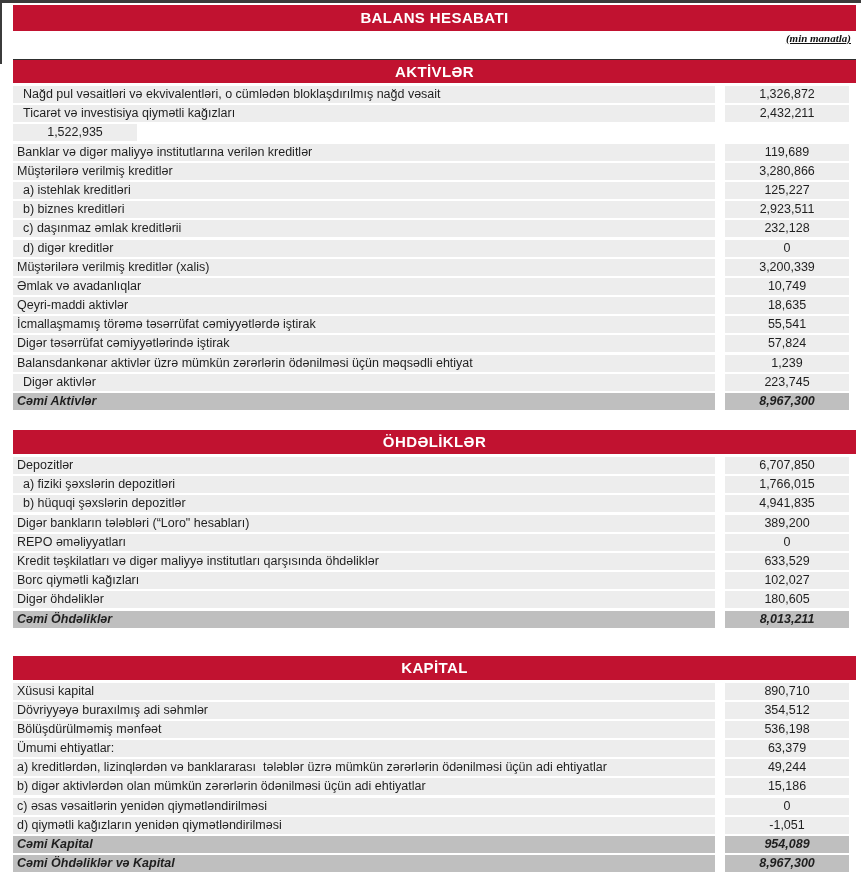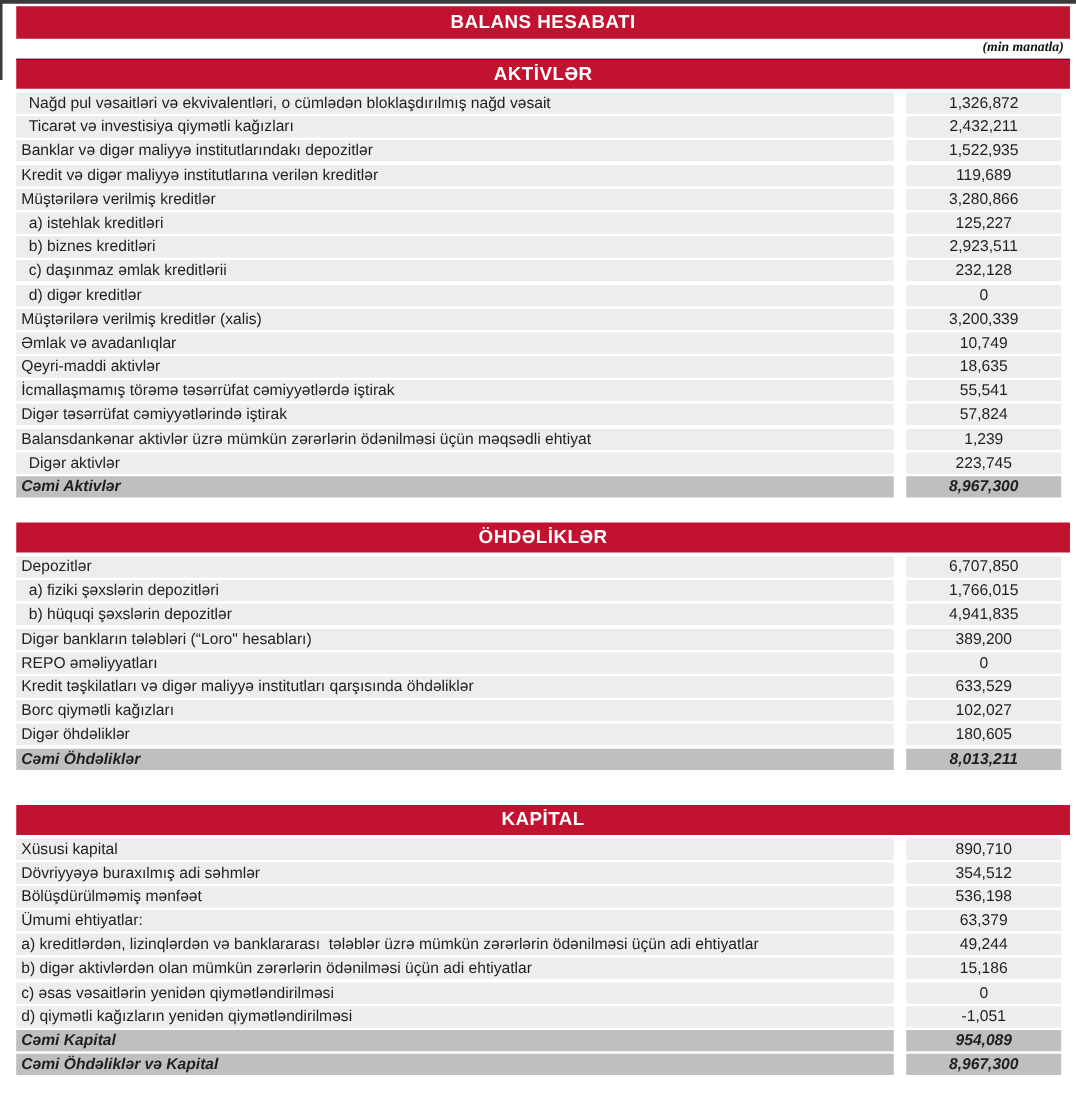--- a/index.html
+++ b/index.html
@@ -40,30 +40,31 @@
     font-weight: bold;
     text-align: center;
     letter-spacing: 0.4px;
   }
   .title-banner {
     height: 26px;
     line-height: 26px;
     font-size: 15px;
   }
   .unit-note {
-    height: 16px;
+    height: 28px;
     line-height: 15px;
     text-align: right;
     padding-right: 5px;
     font-family: "Liberation Serif", "DejaVu Serif", serif;
     font-style: italic;
     font-weight: bold;
     font-size: 11px;
     color: #111111;
     box-sizing: border-box;
+    text-decoration: underline;
   }
   .section-banner {
     height: 24px;
     line-height: 24px;
     font-size: 15px;
     box-sizing: border-box;
   }
   .section:nth-of-type(1) .section-banner {
     border-top: 1px solid #2e2e2e;
     line-height: 23px;
@@ -123,26 +124,25 @@
     <div class="cell label indent">Nağd pul vəsaitləri və ekvivalentləri, o cümlədən bloklaşdırılmış nağd vəsait</div>
     <div class="cell value">1,326,872</div>
   </div>
 
   <div class="row">
     <div class="cell label indent">Ticarət və investisiya qiymətli kağızları</div>
     <div class="cell value">2,432,211</div>
   </div>
 
   <div class="row">
-    <div class="cell label">Banklar və digər maliyyə institutlarındakı depozitlər</div>
     <div class="cell value">1,522,935</div>
   </div>
 
   <div class="row">
-    <div class="cell label">Kredit və digər maliyyə institutlarına verilən kreditlər</div>
+    <div class="cell label">Banklar və digər maliyyə institutlarına verilən kreditlər</div>
     <div class="cell value">119,689</div>
   </div>
 
   <div class="row">
     <div class="cell label">Müştərilərə verilmiş kreditlər</div>
     <div class="cell value">3,280,866</div>
   </div>
 
   <div class="row">
     <div class="cell label indent">a) istehlak kreditləri</div>

